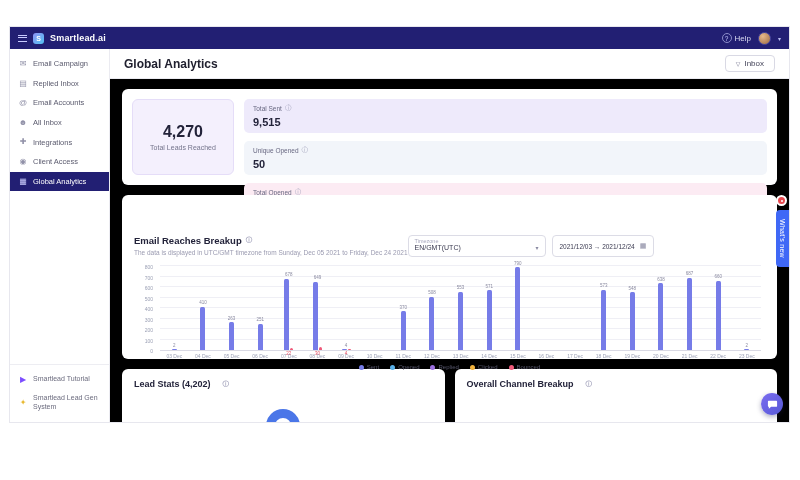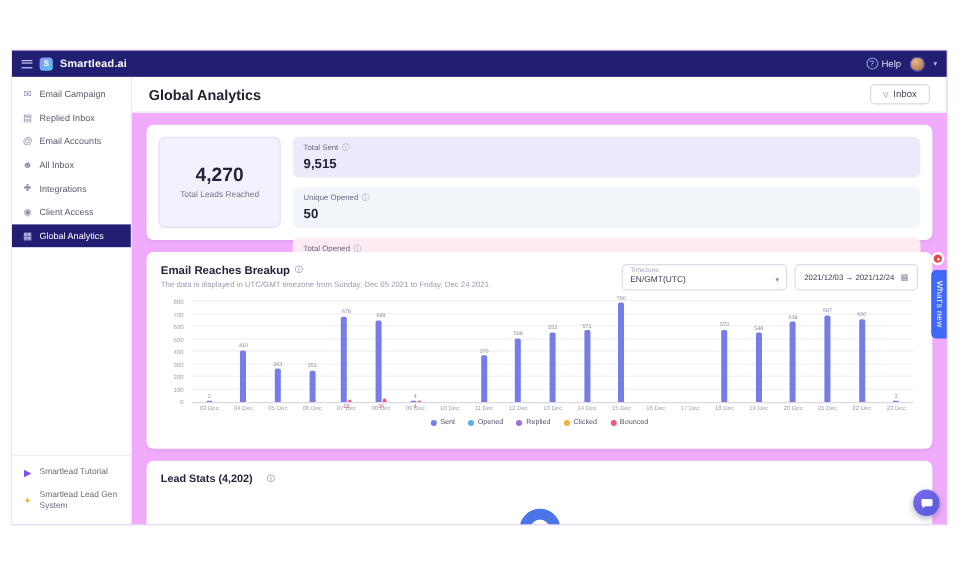--- a/index.html
+++ b/index.html
@@ -1,19 +1,19 @@
 <!DOCTYPE html>
 <html><head>
 <meta charset="utf-8">
 <style>
   * { box-sizing: border-box; margin: 0; padding: 0; }
   html,body { width:800px; height:480px; background:#fff; overflow:hidden;
               font-family:"Liberation Sans", sans-serif; }
-  .app { position:absolute; left:10px; top:42px; width:779px; height:395px;
-         background:#f0abfc; overflow:hidden; box-shadow:0 0 0 1px #e7e7ee; }
+  .app { position:absolute; left:10px; top:27px; width:779px; height:395px;
+         background:#000000; overflow:hidden; box-shadow:0 0 0 1px #e7e7ee; }
 
   
   .topbar { height:22px; background:#221f73; display:flex; align-items:center;
             padding:0 8px; gap:6px; color:#fff; position:relative; z-index:5; }
   .burger { width:9px; height:7px; border-top:1.5px solid #c9cbff;
             border-bottom:1.5px solid #c9cbff; position:relative; }
   .burger::after { content:""; position:absolute; left:0; right:0; top:1.5px;
                    border-top:1.5px solid #c9cbff; }
   .logo-mark { width:11px; height:11px; border-radius:3px;
                background:linear-gradient(135deg,#8f93f5,#53c3f2);
@@ -63,21 +63,21 @@
   .stat-card { border-radius:5px; padding:5px 9px; display:flex; flex-direction:column;
                justify-content:center; gap:3px; }
   .stat-label { font-size:6.5px; color:#676780; display:flex; align-items:center; gap:3px; }
   .stat-value { font-size:11px; font-weight:bold; color:#23233a; }
   .stat-pct { font-size:7px; font-weight:normal; margin-left:3px; }
   .info { font-size:6.5px; color:#a2a2bb; cursor:pointer; }
 
   
   .chart-card { background:#fff; border-radius:6px; margin-top:10px; padding:10px 12px;
                 height:164px; position:relative; box-shadow:0 1px 2px rgba(25,25,60,.05); }
-  .chart-head { display:flex; justify-content:space-between; align-items:flex-start; }
+  .chart-head { display:flex; justify-content:flex-start; align-items:flex-start;margin-top:30px; }
   .chart-title { font-size:9.5px; font-weight:bold; color:#23233a;
                  display:flex; align-items:center; gap:4px; }
   .chart-sub { font-size:6.5px; color:#9a9ab0; margin-top:3px; }
   .chart-controls { display:flex; gap:6px; }
   .tz-box { width:138px; border:1px solid #dcdce6; border-radius:4px; padding:2px 6px;
             cursor:pointer; }
   .tz-label { font-size:5.5px; color:#a8a8be; }
   .tz-row { display:flex; align-items:center; justify-content:space-between;
             font-size:7px; color:#3a3a50; }
   .date-box { border:1px solid #dcdce6; border-radius:4px; padding:4px 7px;
@@ -437,20 +437,26 @@
       </div>
 
       <div class="bottom-row">
         <div class="bottom-card">
           <div class="bottom-title">
             <span>Lead Stats (4,202)</span>
             <span class="info">ⓘ</span>
           </div>
           <div class="donut"></div>
         </div>
+        <div class="bottom-card">
+          <div class="bottom-title">
+            <span>Overall Channel Breakup</span>
+            <span class="info">ⓘ</span>
+          </div>
+        </div>
       </div>
 
     </div>
   </div>
 
   <span class="notif"></span>
   <div class="whats-new">What's new</div>
   <div class="fab">
     <svg width="11" height="11" viewBox="0 0 24 24">
       <path d="M4 4h16c1.1 0 2 .9 2 2v9c0 1.1-.9 2-2 2H9l-5 4v-4H4c-1.1 0-2-.9-2-2V6c0-1.1.9-2 2-2z" fill="#ffffff"></path>

